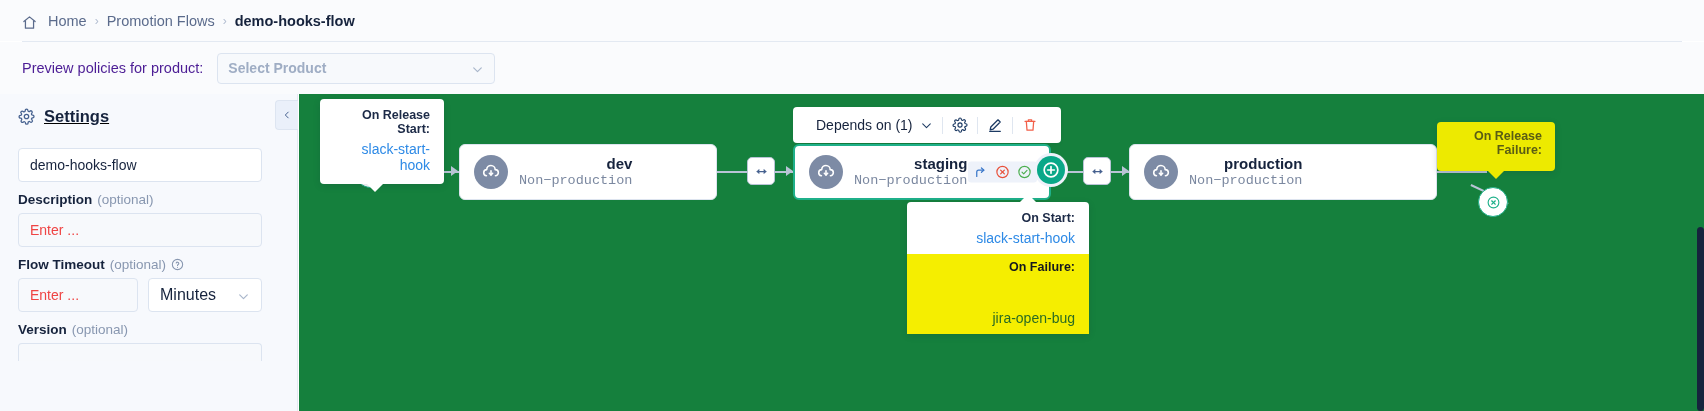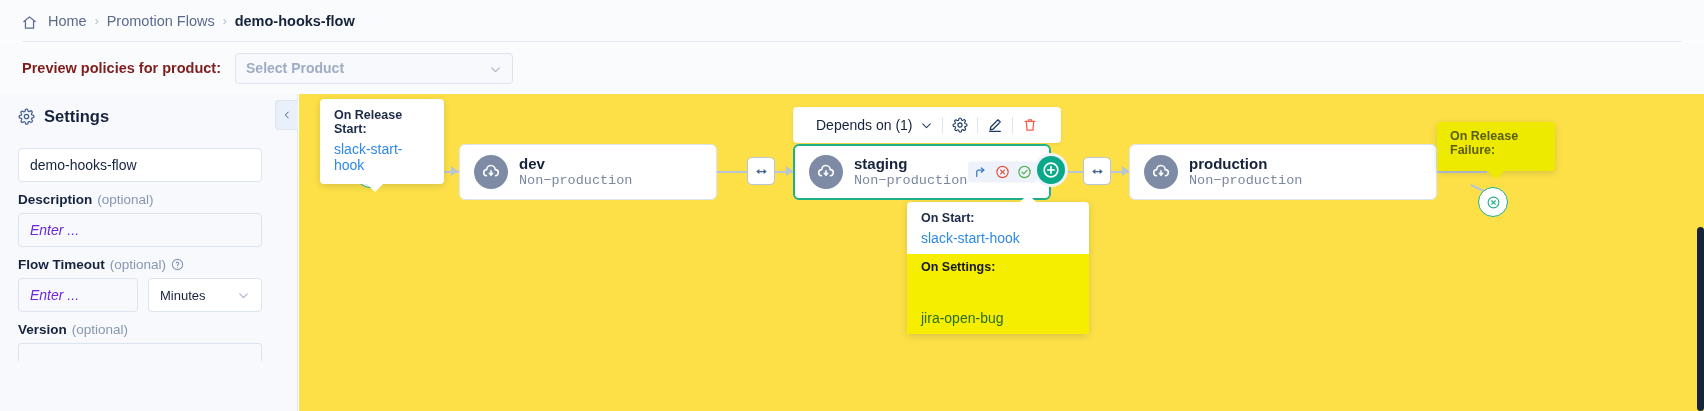--- a/index.html
+++ b/index.html
@@ -26,69 +26,69 @@
     position: absolute; left: 22px; top: 41px; width: 1660px; height: 1px;
     background: #e3e9f2;
   }
 
   
   .preview-row {
     position: absolute; left: 0; top: 42px; width: 1704px; height: 52px;
     display: flex; align-items: center; padding-left: 22px; gap: 14px;
     background: #fafbfd;
   }
-  .preview-label { font-size: 14.5px; color: #7f1d1d; font-weight: 700; }
+  .preview-label { font-size: 14.5px; color: #4c1d95; font-weight: 400; }
   .product-select {
     width: 278px; height: 31px; border: 1px solid #dce4f0; border-radius: 4px;
     background: #f7f9fc; display: flex; align-items: center;
     padding: 0 10px; justify-content: space-between; cursor: pointer; font-weight: bold;
   }
   .product-select .ph { font-size: 14px; color: #9fadc4; }
   .chev { width: 13px; height: 13px; }
 
   
   .sidebar {
     position: absolute; left: 0; top: 94px; width: 298px; height: 317px;
     background: #f7f9fd; border-right: 1px solid #e3e9f2;
     padding: 0 18px;
   }
-  .side-head { display: flex; align-items: center; gap: 9px; height: 44px; }
+  .side-head { display: flex; align-items: center; gap: 9px; height: 44px; text-decoration: underline; }
   .side-title { font-size: 16.5px; font-weight: 700; color: #16233d; }
   .gear-icon { width: 17px; height: 17px; display:block; }
   .collapse-btn {
     position: absolute; right: -1px; top: 6px; width: 23px; height: 30px;
     background: #eaf0fa; border: 1px solid #dde5f1; border-right: none;
     border-radius: 4px 0 0 4px; display: flex; align-items: center;
     justify-content: center; cursor: pointer;
   }
   .collapse-btn svg { width: 10px; height: 10px; }
 
   .field { margin-top: 10px; }
   .field-label { font-size: 13.5px; color: #16233d; font-weight: 700; margin-bottom: 6px; display:flex; align-items:center; gap:5px;}
   .opt { color: #8897b0; font-weight: 400; }
   .help-icon { width: 13px; height: 13px; }
   .txt-input {
     width: 244px; height: 34px; border: 1px solid #dce4f0; border-radius: 4px;
     background: #ffffff; display: flex; align-items: center; padding: 0 11px;
     font-size: 14px; color: #16233d; cursor: text;
   }
-  .txt-input.empty { background: #f7f9fc; color: #6d28d9; font-style: italic; }
+  .txt-input.empty { background: #f7f9fc; color: #ef4444; }
   .row2 { display: flex; gap: 10px; }
   .txt-input.small { width: 120px; }
   .unit-select {
     width: 114px; height: 34px; border: 1px solid #dce4f0; border-radius: 4px;
     background: #ffffff; display: flex; align-items: center;
-    justify-content: space-between; padding: 0 11px; font-size: 13px;
+    justify-content: space-between; padding: 0 11px; font-size: 16px;
     color: #16233d; cursor: pointer;
   }
 
   
   .canvas {
     position: absolute; left: 299px; top: 94px; width: 1405px; height: 317px;
-    background: #fde047; overflow: hidden;
+    background: #15803d; overflow: hidden; text-align: right;
   }
   .canvas-scroll-v {
     position: absolute; right: 0; top: 133px; width: 7px; height: 184px;
     background: #16233d; border-radius: 4px;
   }
 
   
   .env-node {
     position: absolute; height: 56px; border-radius: 6px; background: #fff;
     border: 1px solid #dde4ef; display: flex; align-items: center;
@@ -399,21 +399,21 @@
           <circle cx="12" cy="12" r="8.2"></circle>
           <path d="M12 8v8"></path>
           <path d="M8 12h8"></path>
         </svg>
     </div>
 
     <div class="tooltip" style="left:608px; top:108px; width:182px;">
       <div class="tt-label">On Start:</div>
       <div class="tt-link">slack-start-hook</div>
       <div class="hl-row">
-        <div class="tt-label">On Settings:</div>
+        <div class="tt-label">On Failure:</div>
         <div class="tt-link">jira-open-bug</div>
       </div>
       <div class="tt-arrow up" style="left:112px;"></div>
     </div>
 
     <div class="conn-box" style="left:784px; top:63px;">
       <svg viewBox="0 0 24 24" fill="none" stroke="#46618f" stroke-width="2" stroke-linecap="round">
           <path d="M5 12h14"></path>
           <path d="M8 9.5 5.5 12 8 14.5"></path>
           <path d="M16 9.5 18.5 12 16 14.5"></path>

